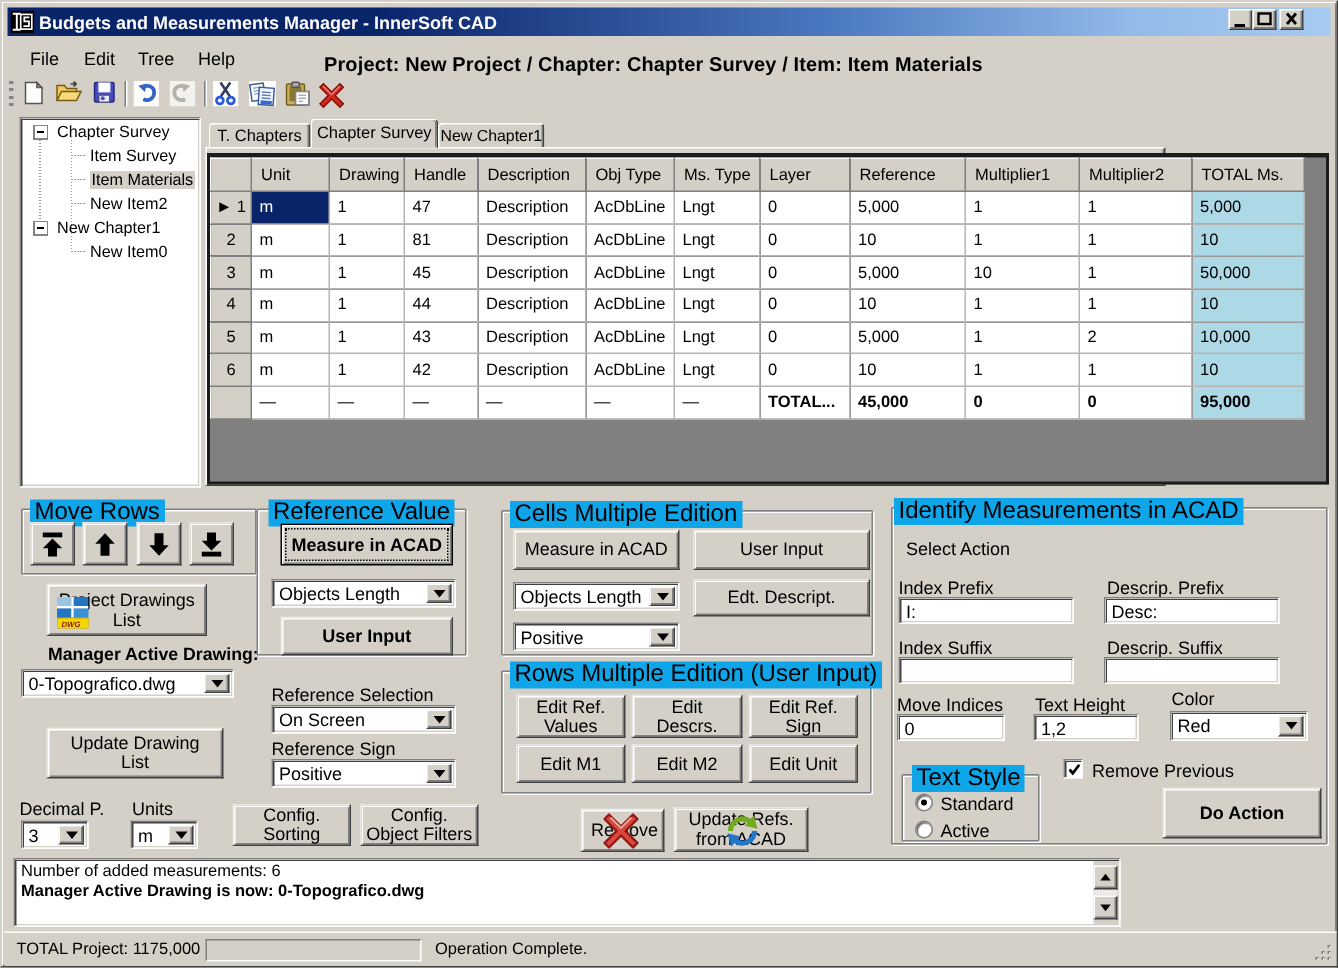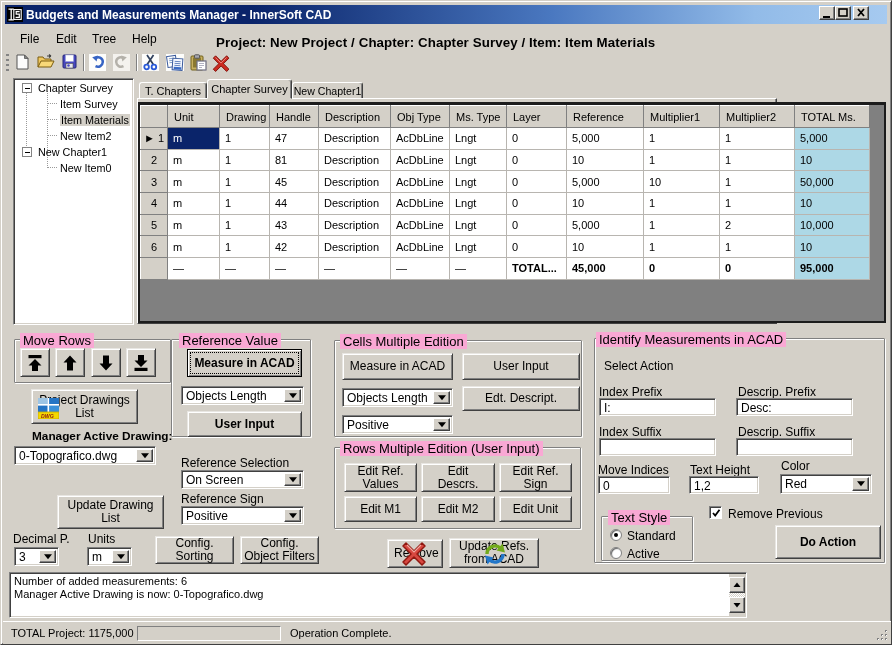--- a/index.html
+++ b/index.html
@@ -12,21 +12,21 @@
 .titlebar { position:absolute; left:4px; top:4px; right:4px; height:19px;
   background:linear-gradient(to right,#0a246a 0%,#0a246a 28%,#4a78c0 62%,#92bbe8 85%,#a6caf0 100%);
   display:flex; align-items:center; }
 .title-txt { color:#fff; font-weight:bold; font-size:12px; margin-left:3px; letter-spacing:0; }
 .wbtn { position:absolute; top:5px; width:16px; height:14px; background:#d4d0c8;
   border:1px solid; border-color:#fff #404040 #404040 #fff; box-shadow: inset -1px -1px 0 #808080; }
 .menu { position:absolute; top:31px; font-size:12px; color:#000; }
 .tbtn { position:absolute; top:53px; width:17px; height:17px; }
 .groupbox { position:absolute; border:1px solid #808080; border-radius:1px;
   box-shadow: inset 1px 1px 0 #fff, 1px 1px 0 #fff; }
-.gblabel { position:absolute; top:-7px; background:#f9a8d4; padding:0 3px; font-size:13px; white-space:nowrap;text-align:right; }
+.gblabel { position:absolute; top:-7px; background:#0ea5e9; padding:0 3px; font-size:16px; white-space:nowrap;text-align:right; }
 .btn { position:absolute; background:#d4d0c8; border:1px solid; border-color:#e8e6e2 #404040 #404040 #e8e6e2;
   box-shadow: inset 1px 1px 0 #fff, inset -1px -1px 0 #808080;
   display:flex; align-items:center; justify-content:center; text-align:center; font-size:12px; line-height:13px; }
 .btnb { font-weight:bold; }
 .combo { position:absolute; background:#fff; border:1px solid; border-color:#808080 #fff #fff #808080;
   box-shadow: inset 1px 1px 0 #404040, inset -1px -1px 0 #d4d0c8; font-size:12px; }
 .combo .cv { position:absolute; left:4px; top:50%; transform:translateY(-50%); white-space:nowrap; }
 .combo .ca { position:absolute; right:2px; top:2px; bottom:2px; width:17px; background:#d4d0c8;
   border:1px solid; border-color:#fff #404040 #404040 #fff; box-shadow: inset -1px -1px 0 #808080; }
 .combo .ca:after { content:""; position:absolute; left:50%; top:50%; transform:translate(-50%,-30%);
@@ -330,21 +330,21 @@
         <rect x="0" y="14" width="21" height="7" fill="none" stroke="#c8a800" stroke-width="0.8"></rect>
         <text x="3" y="19.8" font-size="5.2" font-weight="bold" font-style="italic" fill="#902010" font-family="Liberation Sans">DWG</text>
       </svg>
     <span>Project Drawings<br>List</span>
   </div>
   <div class="lb bold" style="left:11px; top:428px; font-size:11.8px;margin-left:20px;">Manager Active Drawing:</div>
   <div class="combo" style="left:13px; top:445px; width:142px; height:19px;">
       <span class="cv">0-Topografico.dwg</span>
       <span class="ca"></span>
     </div>
-  <div class="btn" style="left:30px; top:494px; width:107px; height:34px;margin-left:26px;">Update Drawing<br>List</div>
+  <div class="btn" style="left:30px; top:484px; width:118px; height:34px;">Update Drawing<br>List</div>
   <div class="lb" style="left:12px; top:531px;">Decimal P.</div>
   <div class="lb" style="left:87px; top:531px;">Units</div>
   <div class="combo" style="left:13px; top:546px; width:45px; height:19px;">
       <span class="cv">3</span>
       <span class="ca"></span>
     </div>
   <div class="combo" style="left:86px; top:546px; width:45px; height:19px;">
       <span class="cv">m</span>
       <span class="ca"></span>
     </div>
@@ -441,21 +441,21 @@
   </div>
   <div class="abs" style="left:609px; top:528px; width:12px; height:12px; border-radius:50%; background:#fff; border:1px solid #808080; box-shadow:inset 1px 1px 1px #666;"></div>
   <div class="abs" style="left:613px; top:532px; width:4px; height:4px; border-radius:50%; background:#000;"></div>
   <div class="lb" style="left:626px; top:528px;">Standard</div>
   <div class="abs" style="left:609px; top:546px; width:12px; height:12px; border-radius:50%; background:#fff; border:1px solid #808080; box-shadow:inset 1px 1px 1px #666;"></div>
   <div class="lb" style="left:626px; top:546px;">Active</div>
   <div class="btn btnb" style="left:774px; top:524px; width:106px; height:34px;">Do Action</div>
 
   <div class="abs" style="left:8px; top:571px; width:738px; height:46px; background:#fff; border:1px solid; border-color:#808080 #fff #fff #808080; box-shadow:inset 1px 1px 0 #404040, inset -1px -1px 0 #d4d0c8;">
     <div class="lb" style="left:4px; top:2px; font-size:11px;">Number of added measurements: 6</div>
-    <div class="lb" style="left:4px; top:15px; font-size:11px;">Manager Active Drawing is now: 0-Topografico.dwg</div>
+    <div class="lb" style="left:4px; top:15px; font-size:11px;font-weight:bold;">Manager Active Drawing is now: 0-Topografico.dwg</div>
     <div class="abs" style="right:1px; top:1px; width:16px; height:42px; background:#d4d0c8;">
       <div class="abs" style="left:0; top:19px; width:16px; height:8px; background:#fff; background-image:linear-gradient(45deg,#d4d0c8 25%,transparent 25%,transparent 75%,#d4d0c8 75%),linear-gradient(45deg,#d4d0c8 25%,transparent 25%,transparent 75%,#d4d0c8 75%); background-size:2px 2px; background-position:0 0,1px 1px;"></div>
       <div class="abs" style="left:0; top:3px; width:16px; height:16px; background:#d4d0c8; border:1px solid; border-color:#fff #404040 #404040 #fff; box-shadow:inset -1px -1px 0 #808080;"><svg width="14" height="14">
             <path d="M7 4.5 L10.5 9 H3.5 z" fill="#000"></path>
           </svg></div>
       <div class="abs" style="left:0; bottom:3px; width:16px; height:16px; background:#d4d0c8; border:1px solid; border-color:#fff #404040 #404040 #fff; box-shadow:inset -1px -1px 0 #808080;"><svg width="14" height="14">
             <path d="M7 9.5 L10.5 5 H3.5 z" fill="#000"></path>
           </svg></div>
     </div>
   </div>

